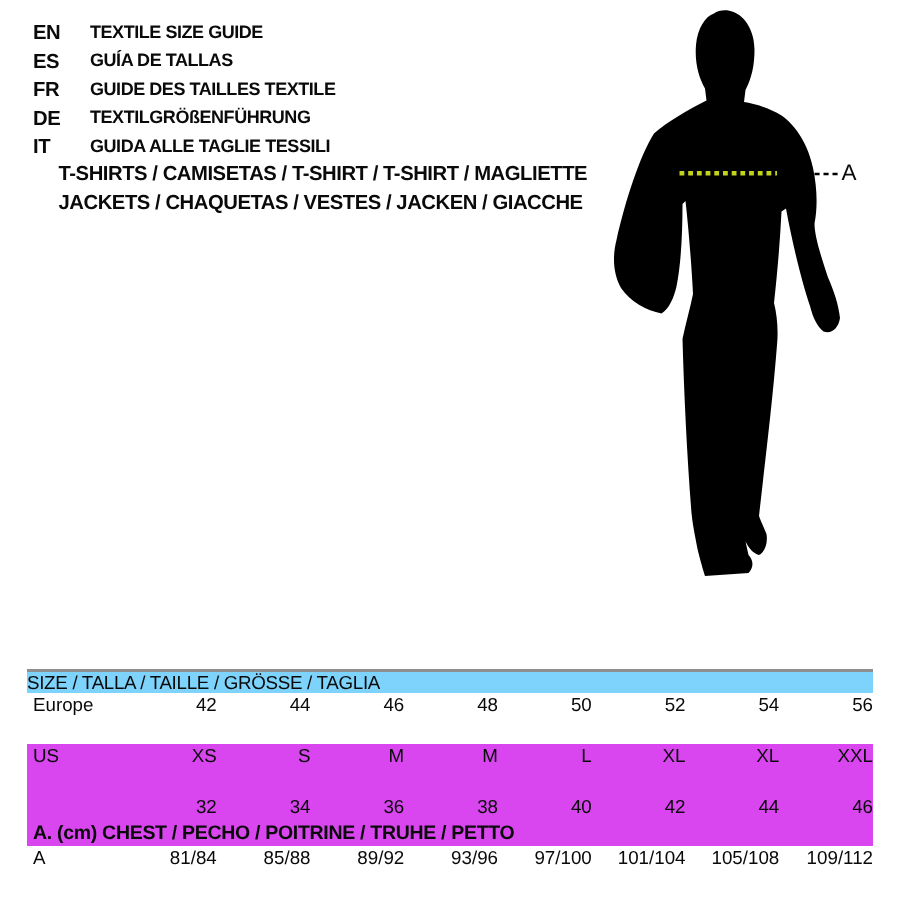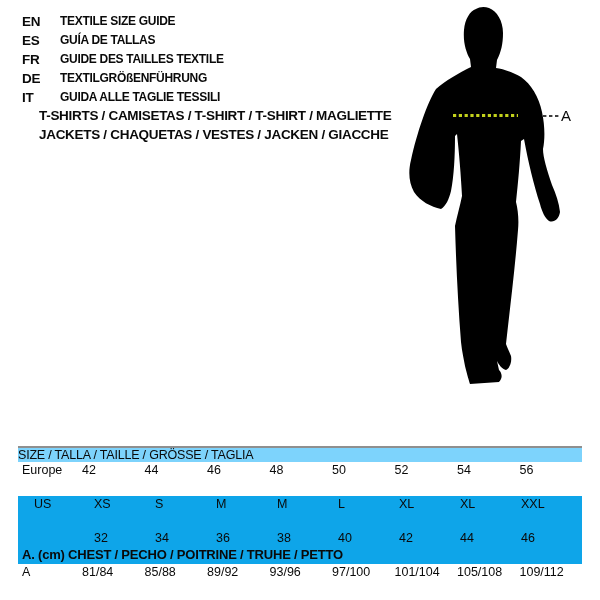--- a/index.html
+++ b/index.html
@@ -39,22 +39,22 @@
   .size-table { position: absolute; left: 18px; top: 446px; width: 564px; font-size: 12.5px; }
   .t-header {
     background: #7dd3fc;
     border-top: 2px solid #8f8f8f;
     height: 16px; line-height: 14px;
     padding-left: 0;
     letter-spacing: -0.2px;
   }
   .t-row { display: grid; grid-template-columns: 64px repeat(8, 1fr); height: 34px; line-height: 17px; }
   .t-row .t-label { text-align: left; padding-left: 4px; }
-  .t-row .t-cell { text-align: left; }
-  .t-band { background: #0ea5e9; padding-left: 12px; }
+  .t-row .t-cell { text-align: right; }
+  .t-band { background: #d946ef; }
   
   .footnote {
     position: absolute; left: 22px; top: 547px;
     font-weight: 700; font-size: 13px; letter-spacing: -0.2px;
   }
 </style>
 </head>
 <body>
 
 <div class="page">

